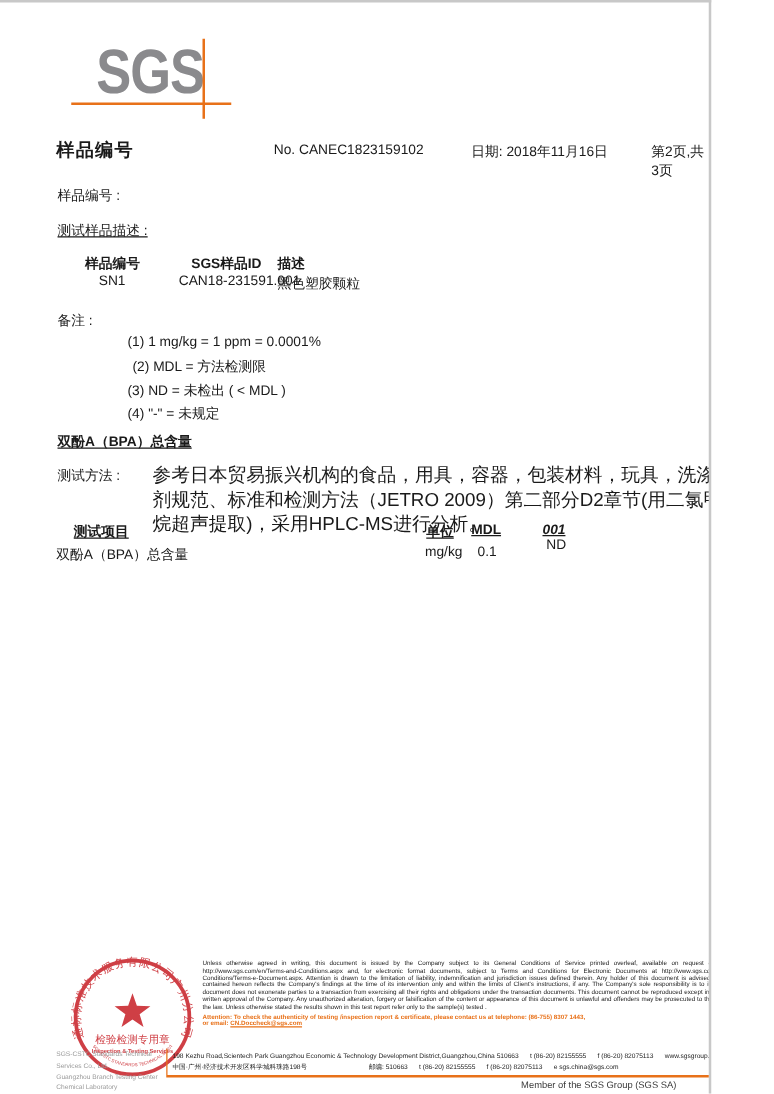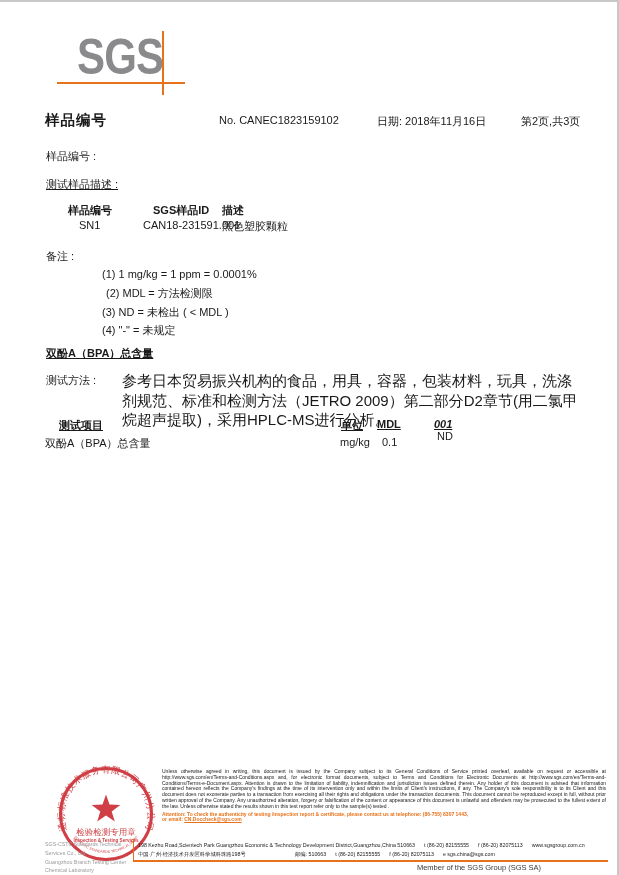--- a/index.html
+++ b/index.html
@@ -1,17 +1,17 @@
 <!DOCTYPE html>
 <html><head>
 <meta charset="utf-8">
 <style>
   html,body{margin:0;padding:0;background:#ffffff;}
   .page{
-    position:relative;width:619px;height:875px;box-sizing:border-box;
+    position:relative;width:569px;height:875px;box-sizing:border-box;
     background:#ffffff;overflow:hidden;
     border-top:2px solid #c8c8c8;border-right:2px solid #c8c8c8;
     font-family:"Liberation Sans","DejaVu Sans",sans-serif;color:#1a1a1a;
   }
   .abs{position:absolute;}
   .logo-text{
     font-weight:bold;font-size:50px;line-height:46px;color:#8a8a8d;
     transform:scale(0.84,1);transform-origin:left top;letter-spacing:-1px;
   }
   .oline{background:#e87119;}

